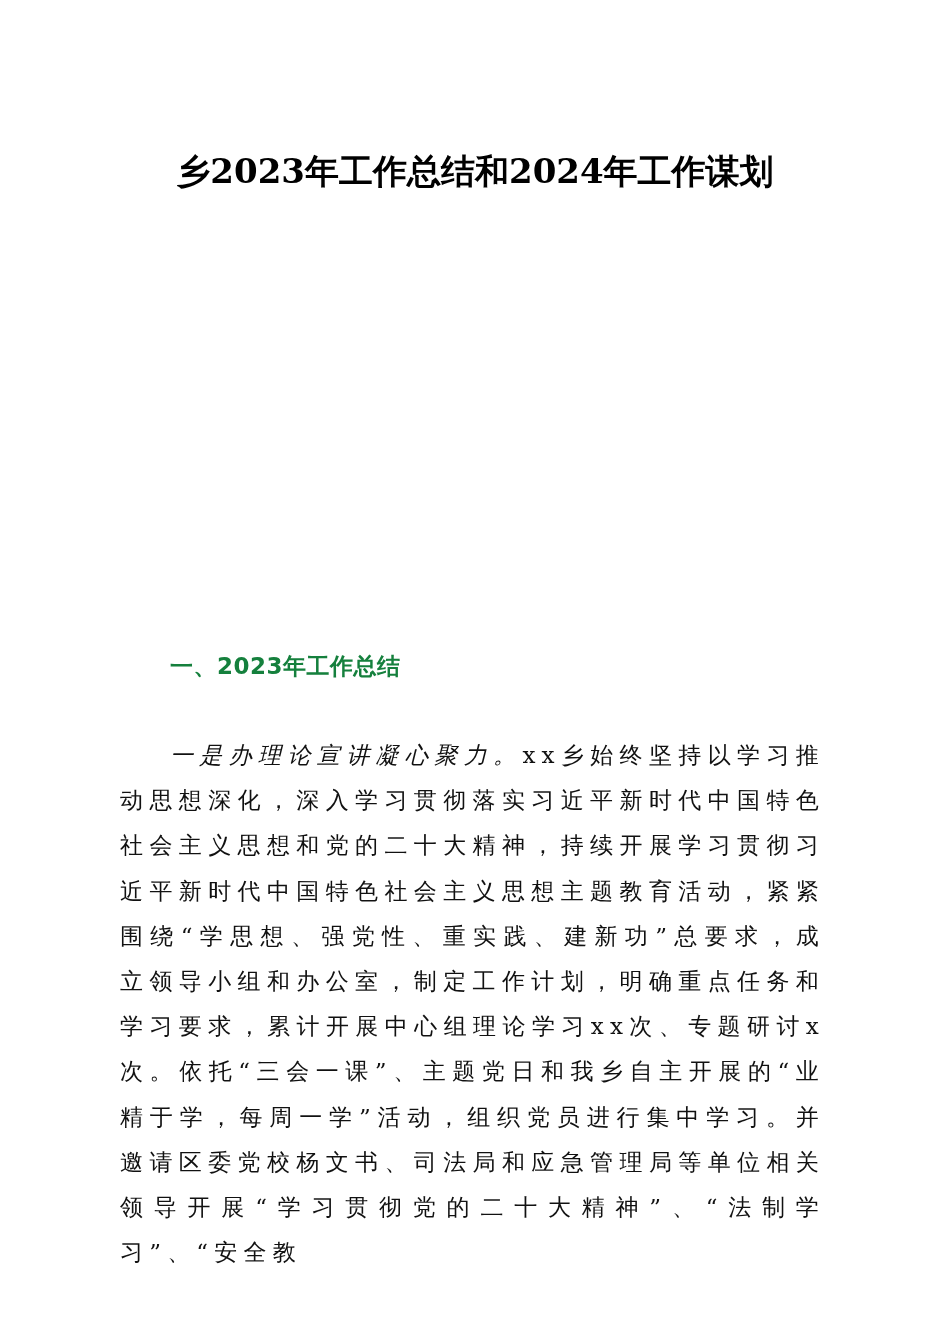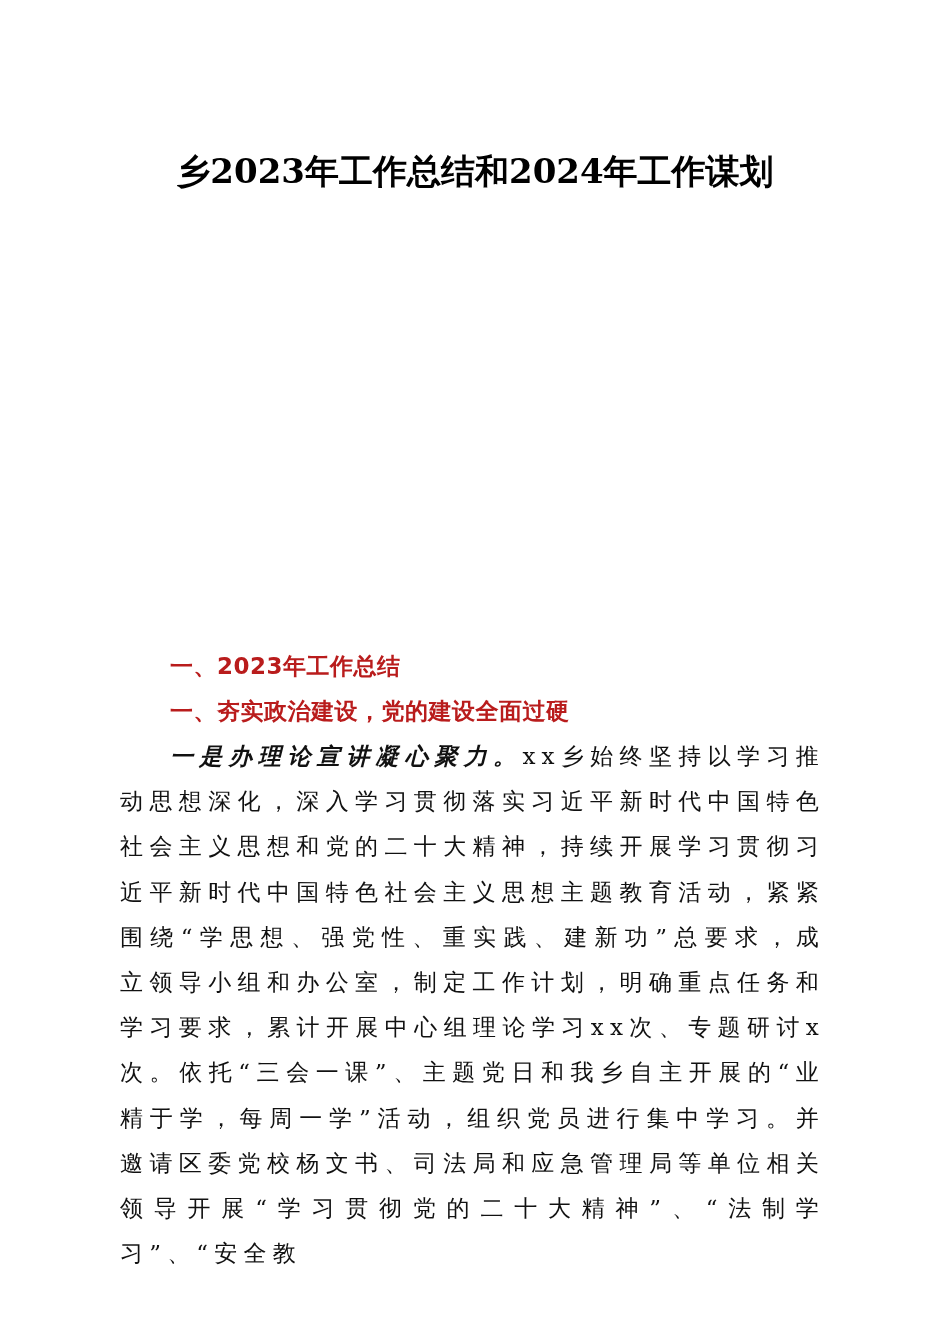--- a/index.html
+++ b/index.html
@@ -55,47 +55,46 @@
       text-indent: 50px;
     }
     .heading {
       position: absolute;
       left: 170px;
       width: 655px;
       font-family: "DejaVu Sans", "Liberation Sans", sans-serif;
       font-size: 23px;
       line-height: 45px;
       letter-spacing: 0.5px;
-      color: #b91c1c;
+      color: #15803d;
       margin: 0;
     }
     .heading-1 {
       top: 632px;
     }
     .heading-2 {
       top: 677px;
       font-weight: bold;
     }
     .para-1 {
       top: 721px;
       text-indent: 50px;
     }
     .lead-in {
       font-family: "DejaVu Serif", "Liberation Serif", serif;
       font-style: italic;
-      font-weight: bold;
+      font-weight: normal;
     }
   </style>
 </head>
 <body>
 
 <div class="page">
 
   <h1 class="doc-title">乡2023年工作总结和2024年工作谋划</h1>
 
 
   <h2 class="heading heading-1">一、2023年工作总结</h2>
 
-  <h3 class="heading heading-2">一、夯实政治建设，党的建设全面过硬</h3>
 
   <p class="body-text para-1"><span class="lead-in">一是办理论宣讲凝心聚力。</span><span>xx乡始终坚持以学习推动思想深化，深入学习贯彻落实习近平新时代中国特色社会主义思想和党的二十大精神，持续开展学习贯彻习近平新时代中国特色社会主义思想主题教育活动，紧紧围绕“学思想、强党性、重实践、建新功”总要求，成立领导小组和办公室，制定工作计划，明确重点任务和学习要求，累计开展中心组理论学习xx次、专题研讨x次。依托“三会一课”、主题党日和我乡自主开展的“业精于学，每周一学”活动，组织党员进行集中学习。并邀请区委党校杨文书、司法局和应急管理局等单位相关领导开展“学习贯彻党的二十大精神”、“法制学习”、“安全教</span></p>
 
 </div>
 
 </body></html>

